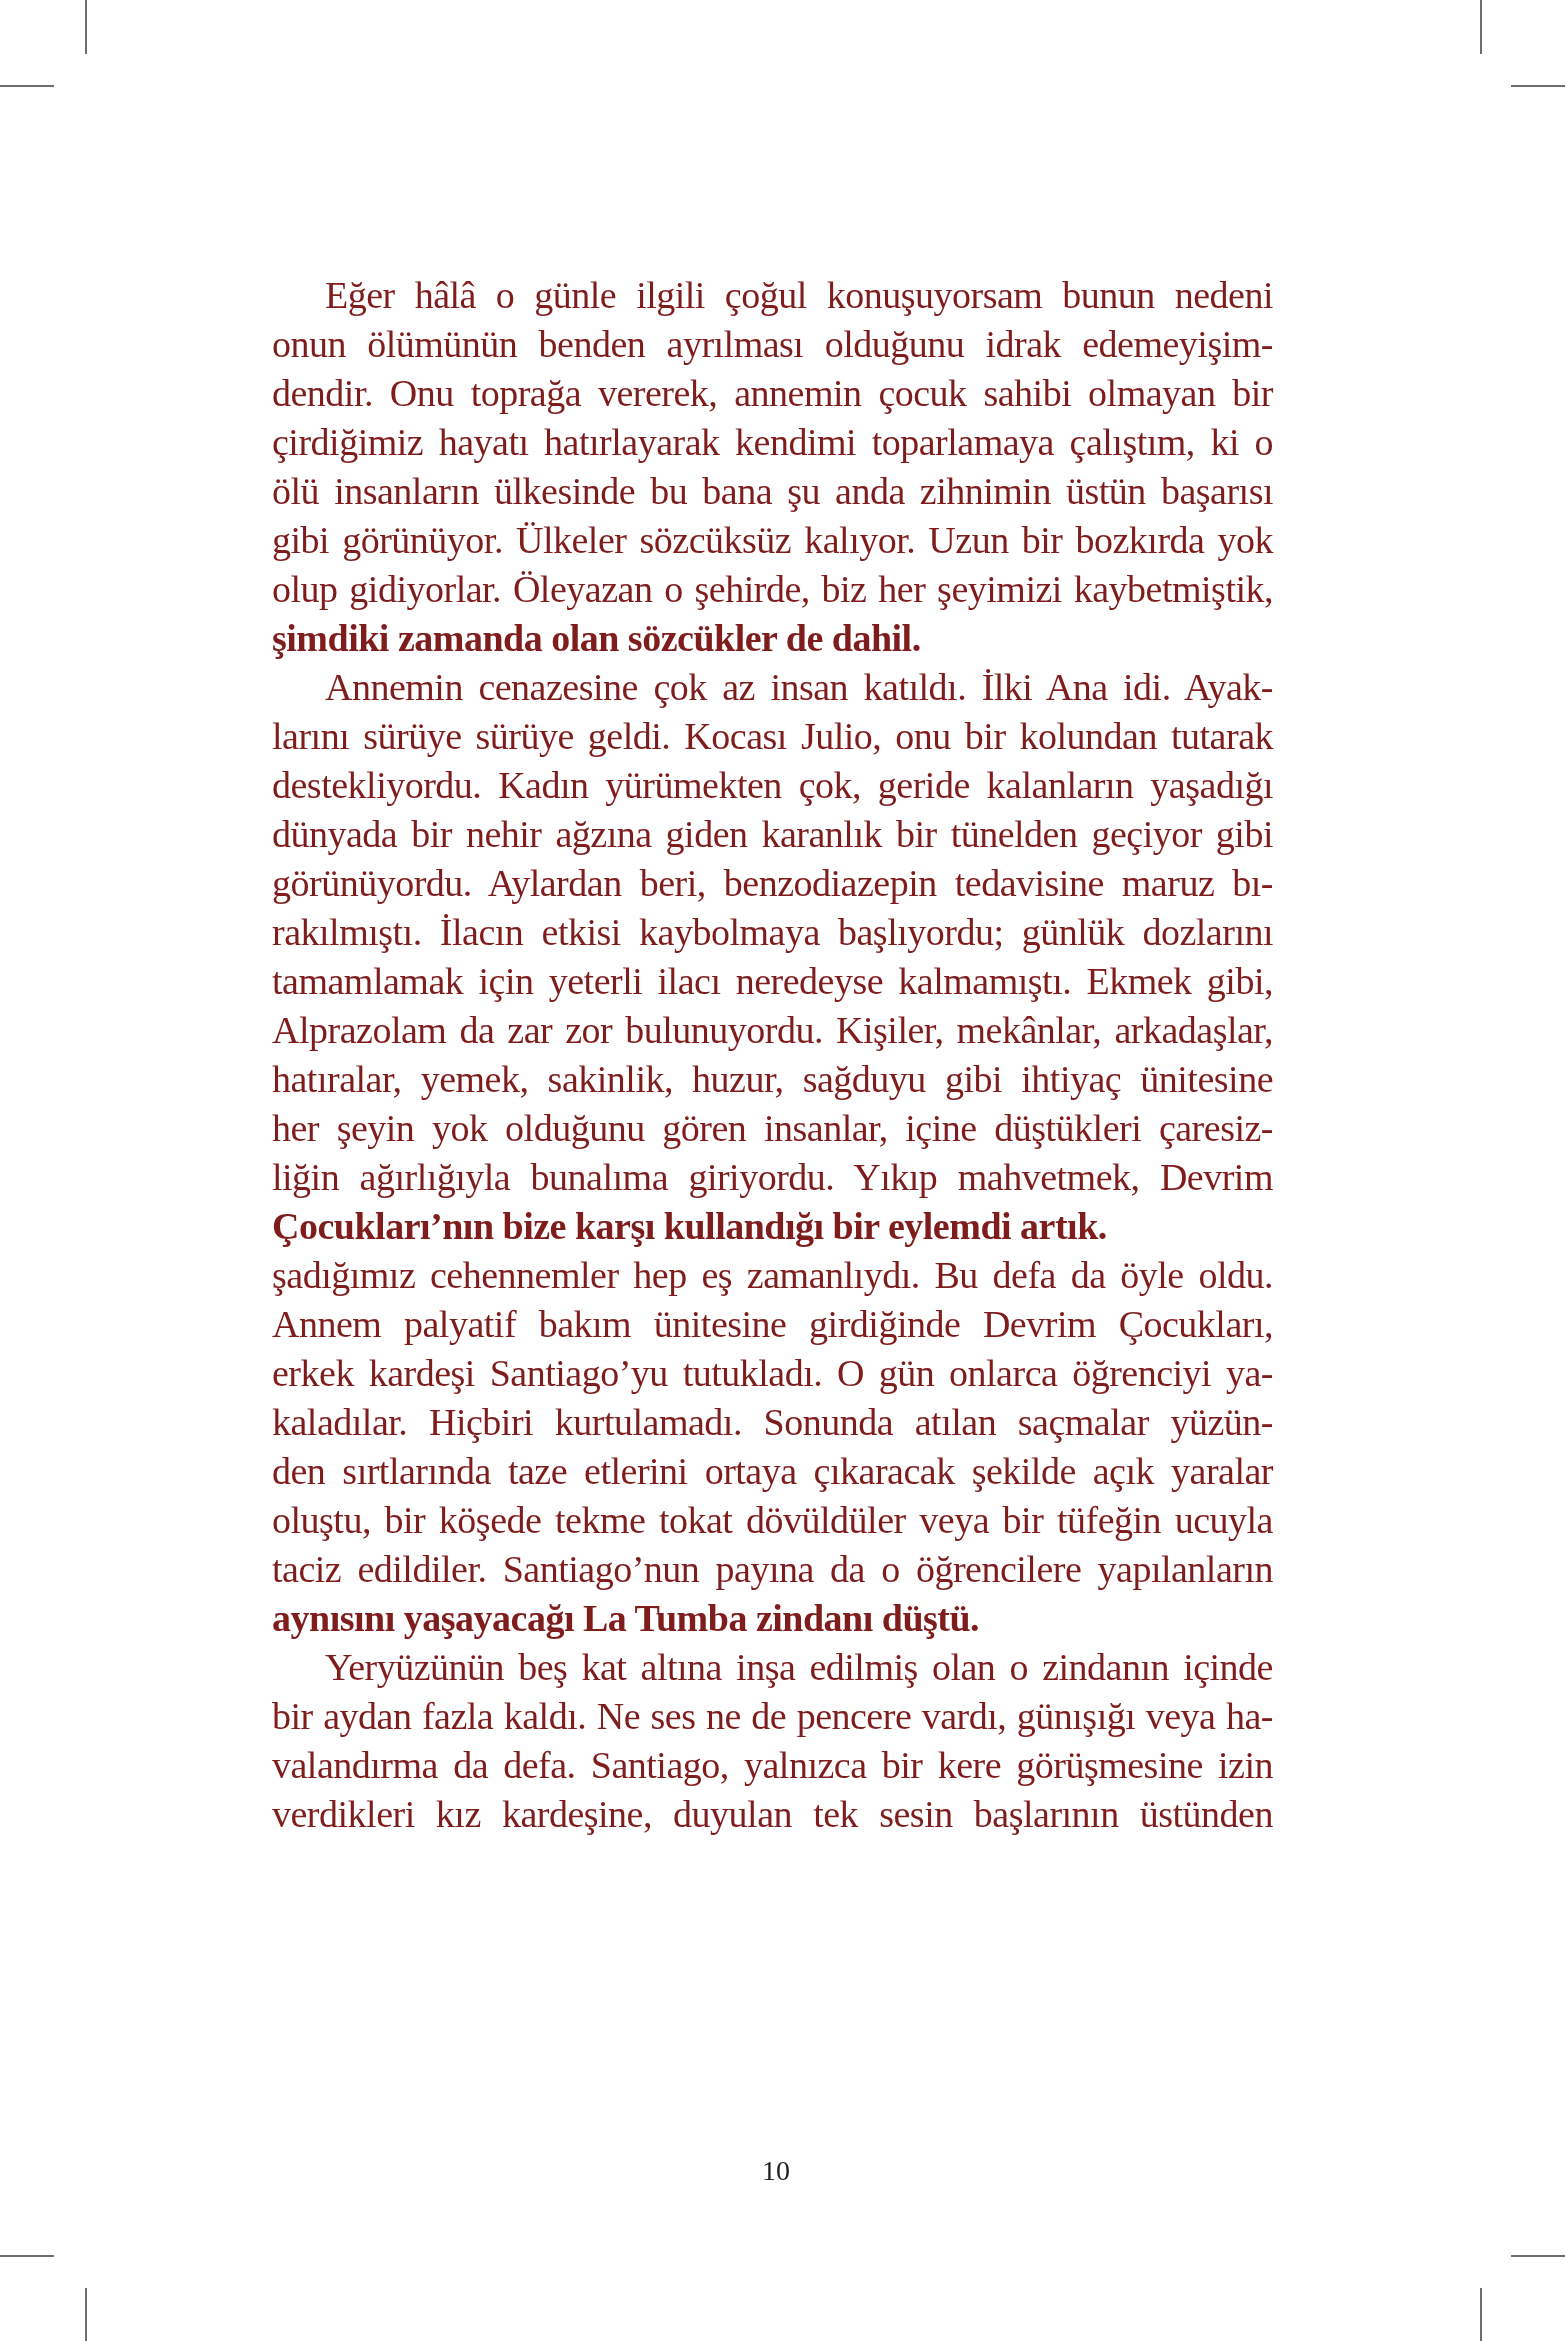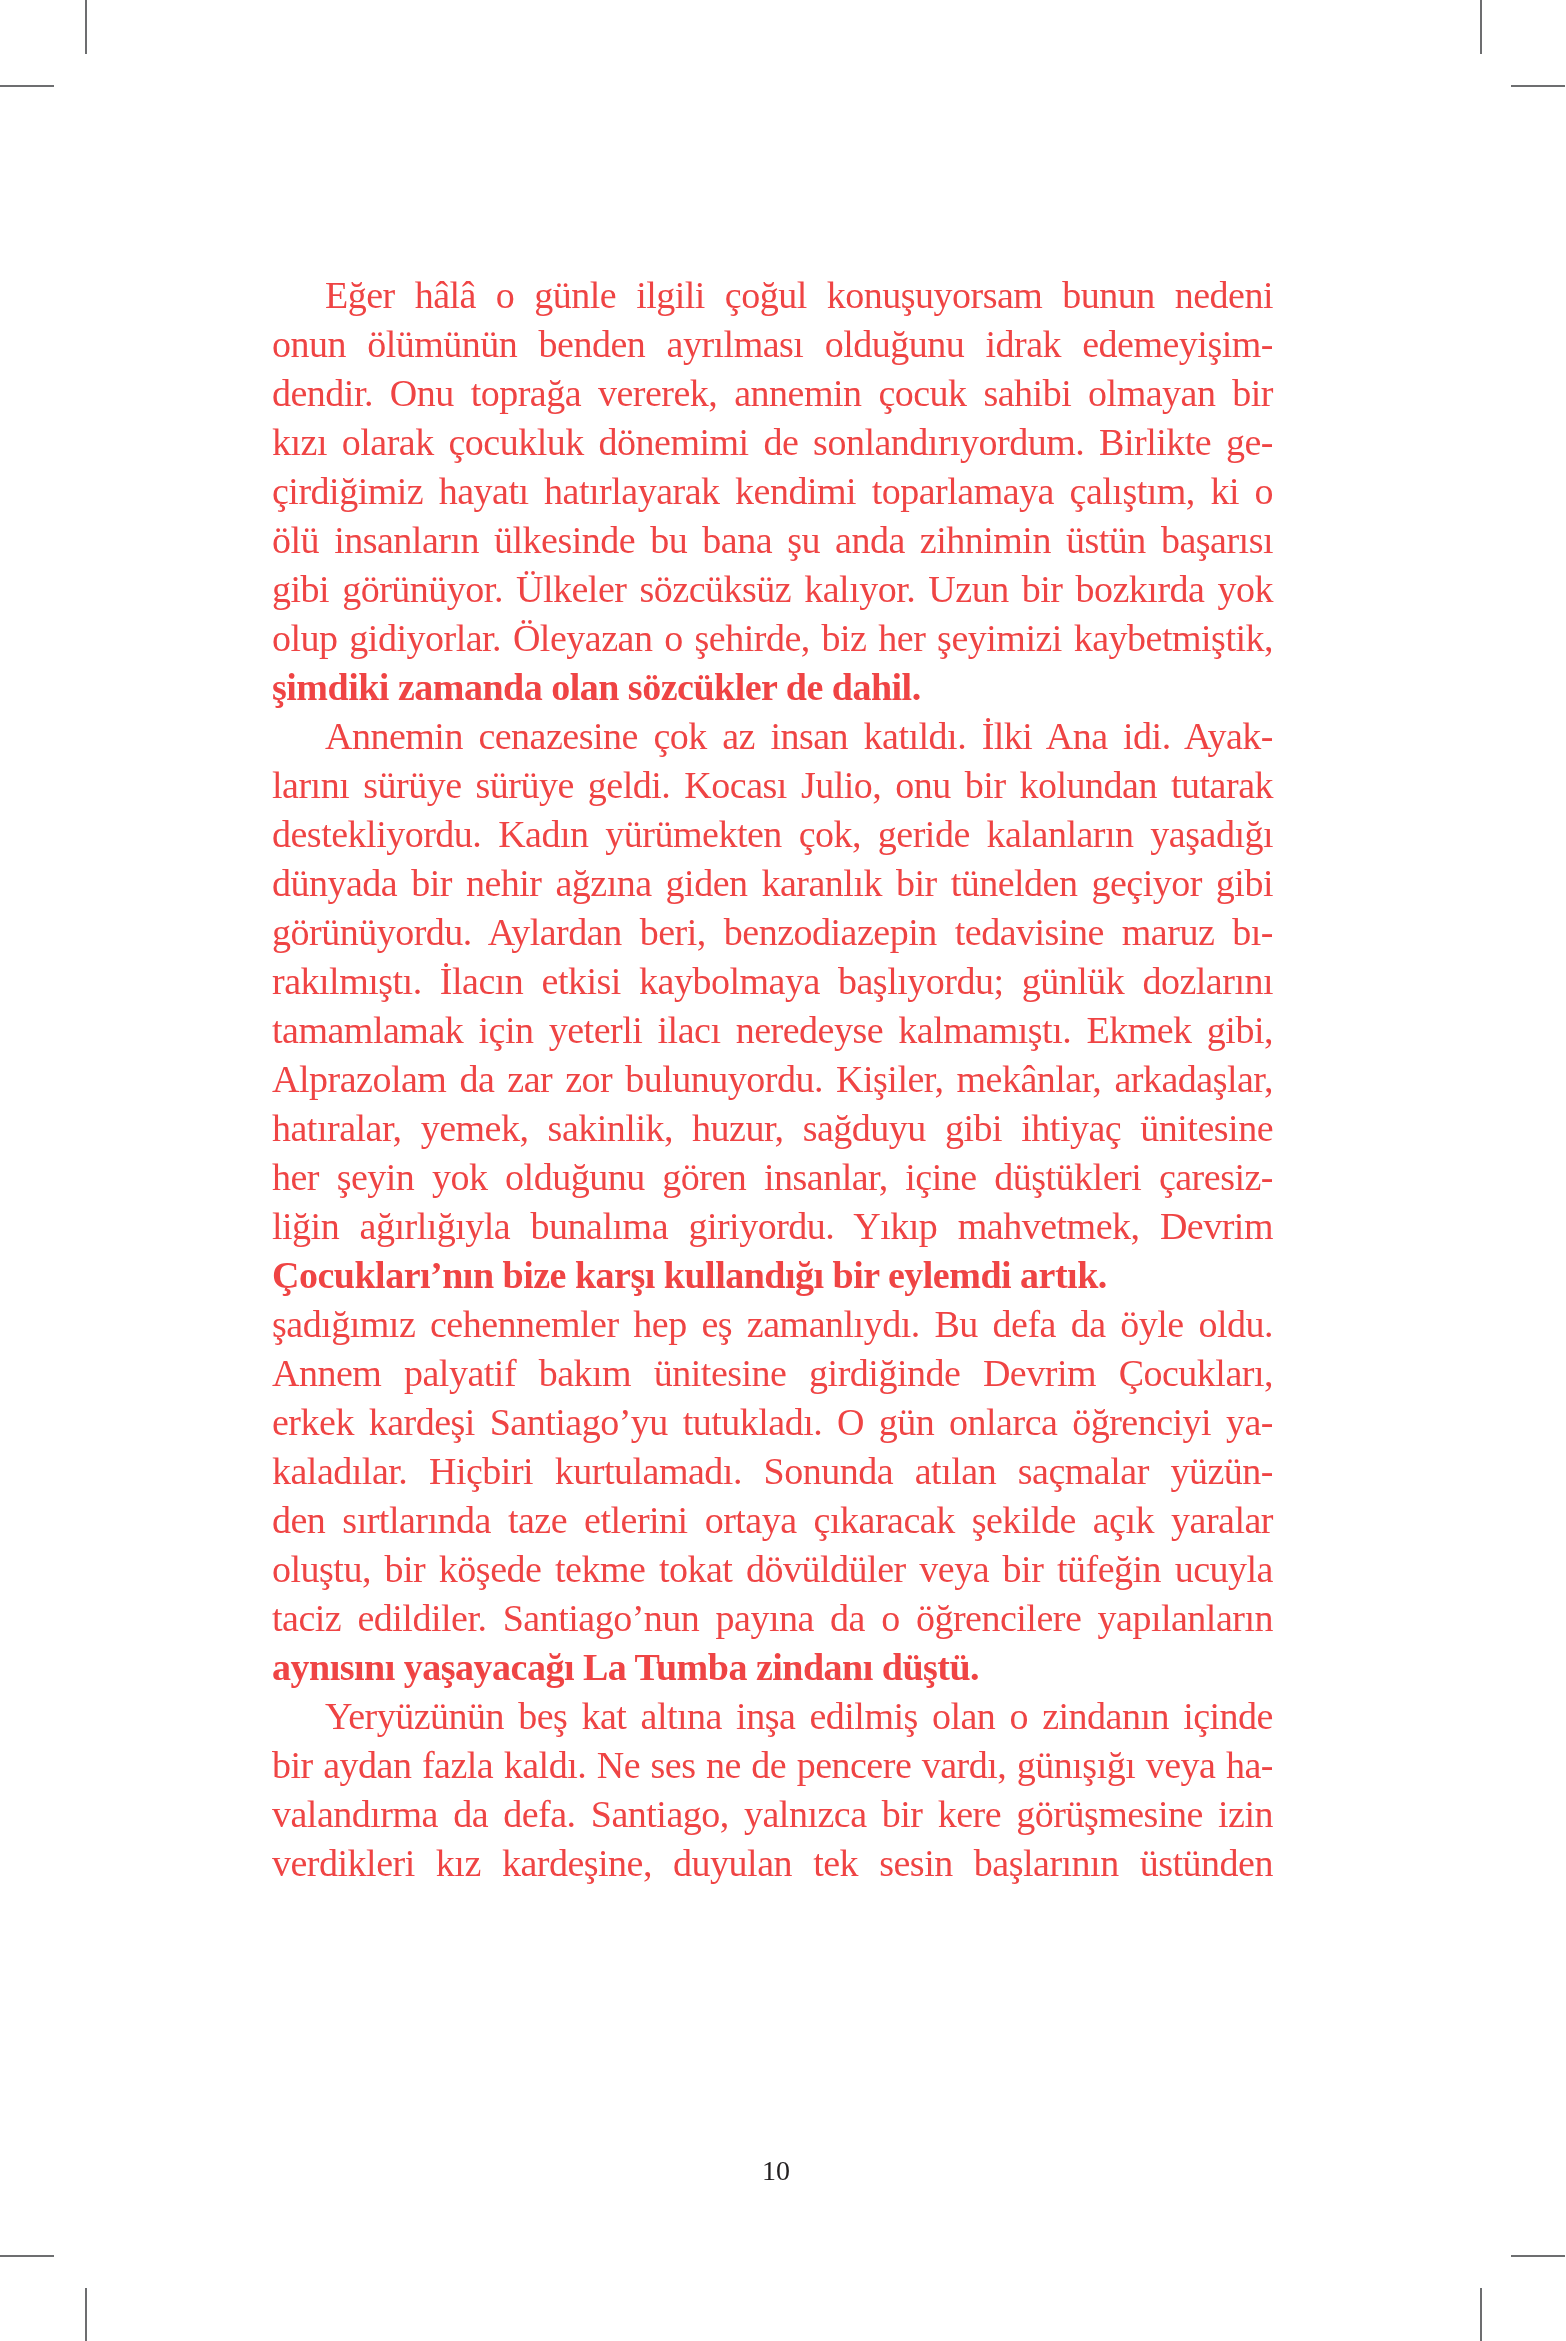--- a/index.html
+++ b/index.html
@@ -20,21 +20,21 @@
   .crop.v { width: 1.8px; height: 54px; }
   .crop.h { height: 1.8px; width: 54px; }
 
   .text-block {
     position: absolute;
     left: 272px;
     top: 271px;
     width: 1001px;
     font-family: "Liberation Serif", "DejaVu Serif", serif;
     font-size: 38px;
-    color: #ef4444;
+    color: #7f1d1d;
   }
   .line {
     height: 49px;
     line-height: 49px;
     white-space: nowrap;
     text-align: justify;
     text-align-last: justify;
     letter-spacing: -0.5px;
     transform-origin: left center;
   }
@@ -67,21 +67,20 @@
 <div class="crop h" style="left:0; top:2255px;"></div>
 <div class="crop v" style="left:85px; top:2288px;"></div>
 <div class="crop h" style="left:1511px; top:2255px;"></div>
 <div class="crop v" style="left:1480px; top:2288px;"></div>
 
 <div class="text-block" id="text-block">
     <div class="paragraph">
       <div class="line indent">Eğer hâlâ o günle ilgili çoğul konuşuyorsam bunun nedeni</div>
       <div class="line">onun ölümünün benden ayrılması olduğunu idrak edemeyişim-</div>
       <div class="line">dendir. Onu toprağa vererek, annemin çocuk sahibi olmayan bir</div>
-      <div class="line">kızı olarak çocukluk dönemimi de sonlandırıyordum. Birlikte ge-</div>
       <div class="line">çirdiğimiz hayatı hatırlayarak kendimi toparlamaya çalıştım, ki o</div>
       <div class="line">ölü insanların ülkesinde bu bana şu anda zihnimin üstün başarısı</div>
       <div class="line">gibi görünüyor. Ülkeler sözcüksüz kalıyor. Uzun bir bozkırda yok</div>
       <div class="line">olup gidiyorlar. Öleyazan o şehirde, biz her şeyimizi kaybetmiştik,</div>
       <div class="line last">şimdiki zamanda olan sözcükler de dahil.</div>
     </div>
     <div class="paragraph">
       <div class="line indent">Annemin cenazesine çok az insan katıldı. İlki Ana idi. Ayak-</div>
       <div class="line">larını sürüye sürüye geldi. Kocası Julio, onu bir kolundan tutarak</div>
       <div class="line">destekliyordu. Kadın yürümekten çok, geride kalanların yaşadığı</div>

